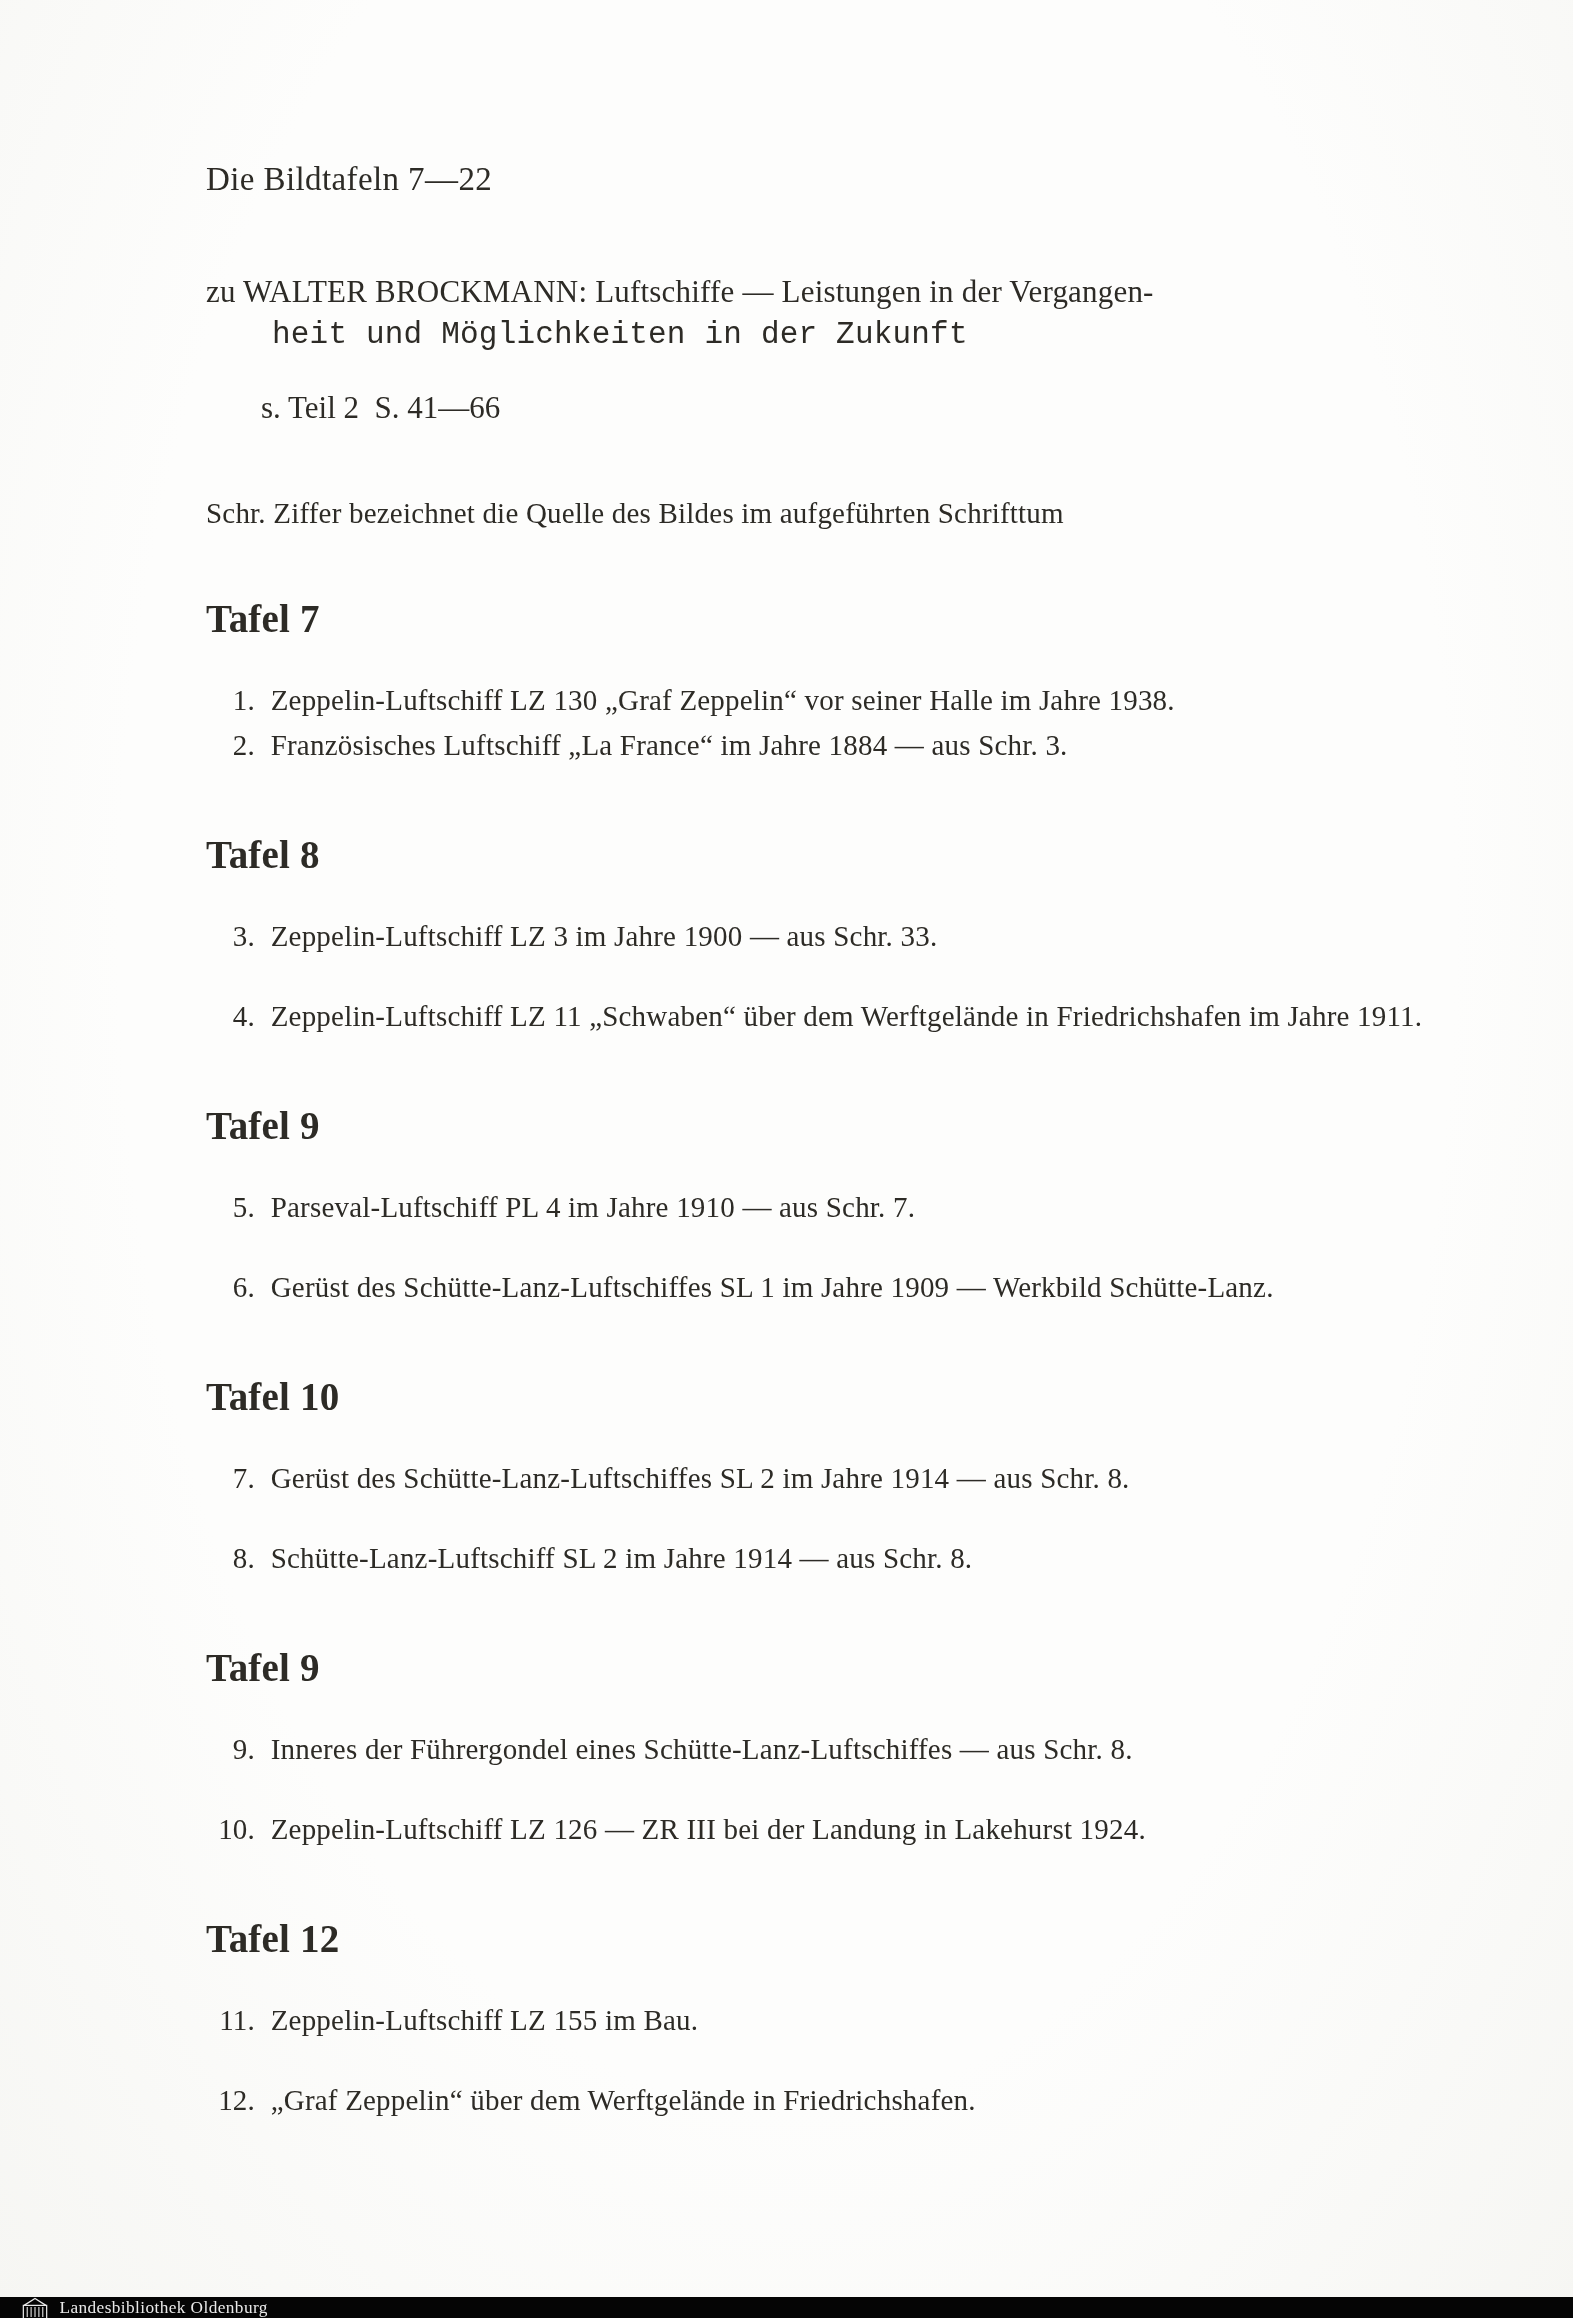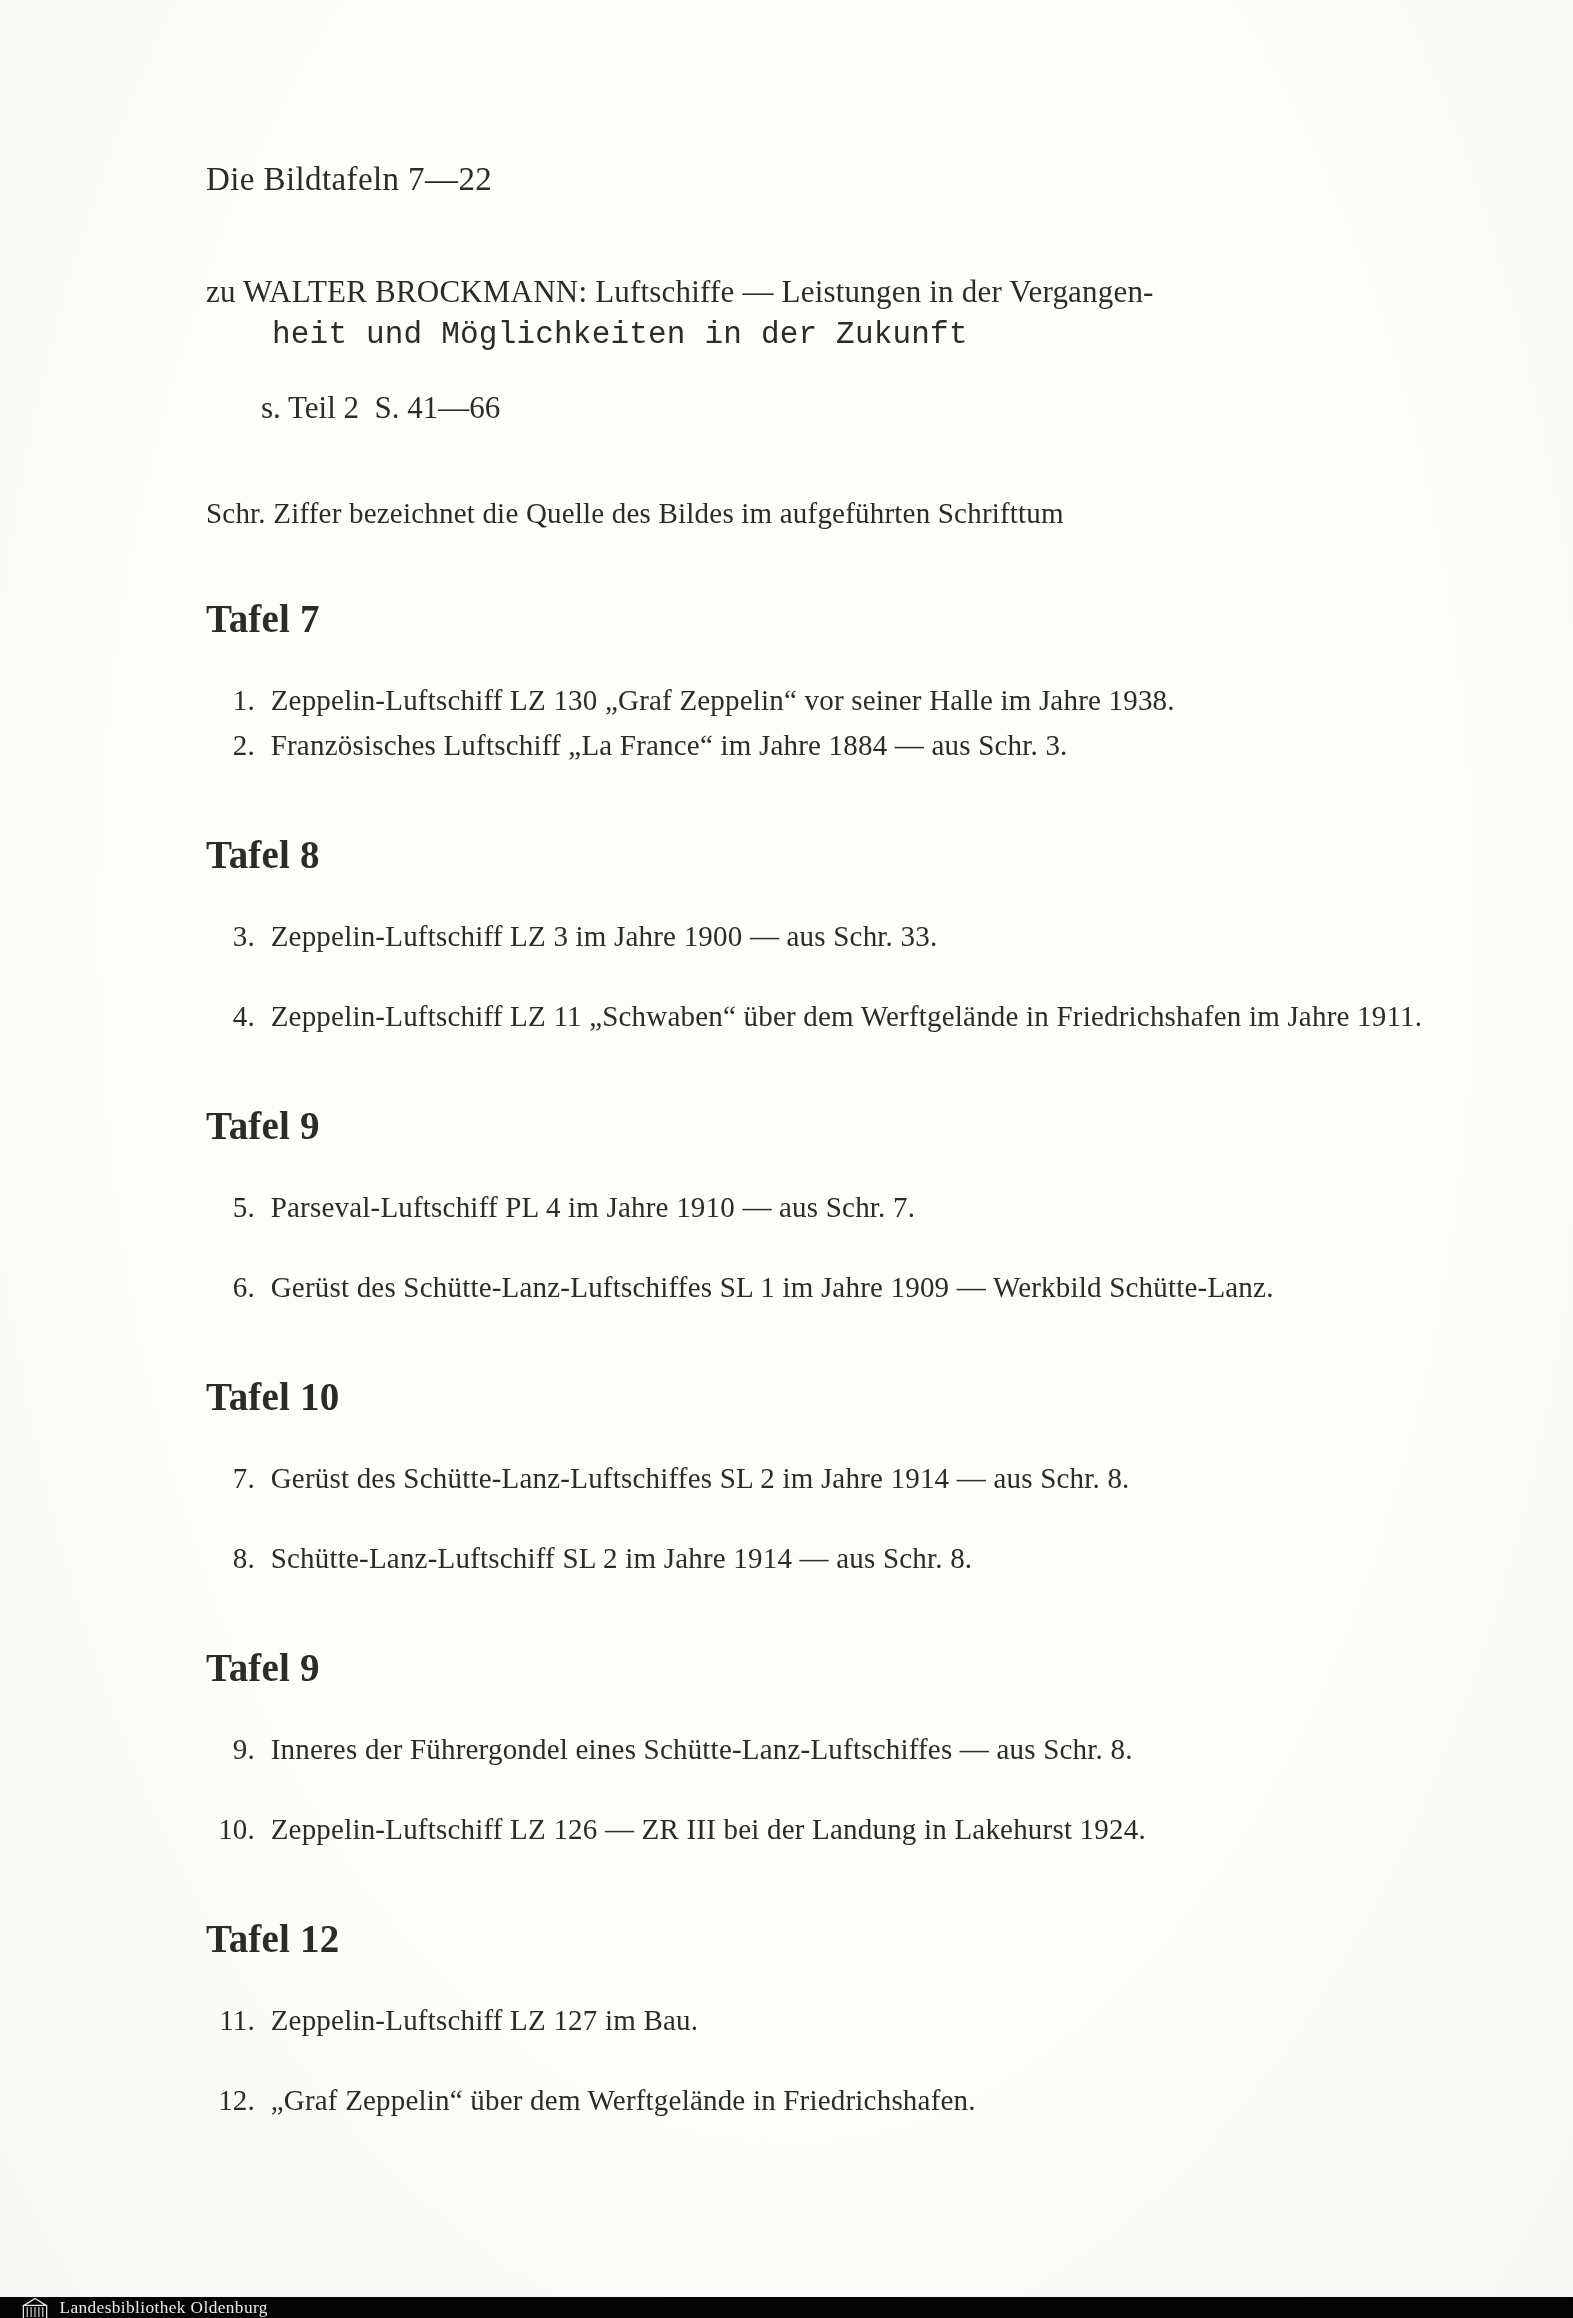--- a/index.html
+++ b/index.html
@@ -173,21 +173,21 @@
       <div class="item">
         <span class="num">10.</span>
         <span class="txt">Zeppelin-Luftschiff LZ 126 — ZR III bei der Landung in Lakehurst 1924.</span>
       </div>
     </div>
 
     <div class="section">
       <h2 class="section-heading">Tafel 12</h2>
       <div class="item">
         <span class="num">11.</span>
-        <span class="txt">Zeppelin-Luftschiff LZ 127 im Bau.</span>
+        <span class="txt">Zeppelin-Luftschiff LZ 155 im Bau.</span>
       </div>
       <div class="item">
         <span class="num">12.</span>
         <span class="txt">„Graf Zeppelin“ über dem Werftgelände in Friedrichshafen.</span>
       </div>
     </div>
 
   </div>
 
   <div class="footer-bar">

